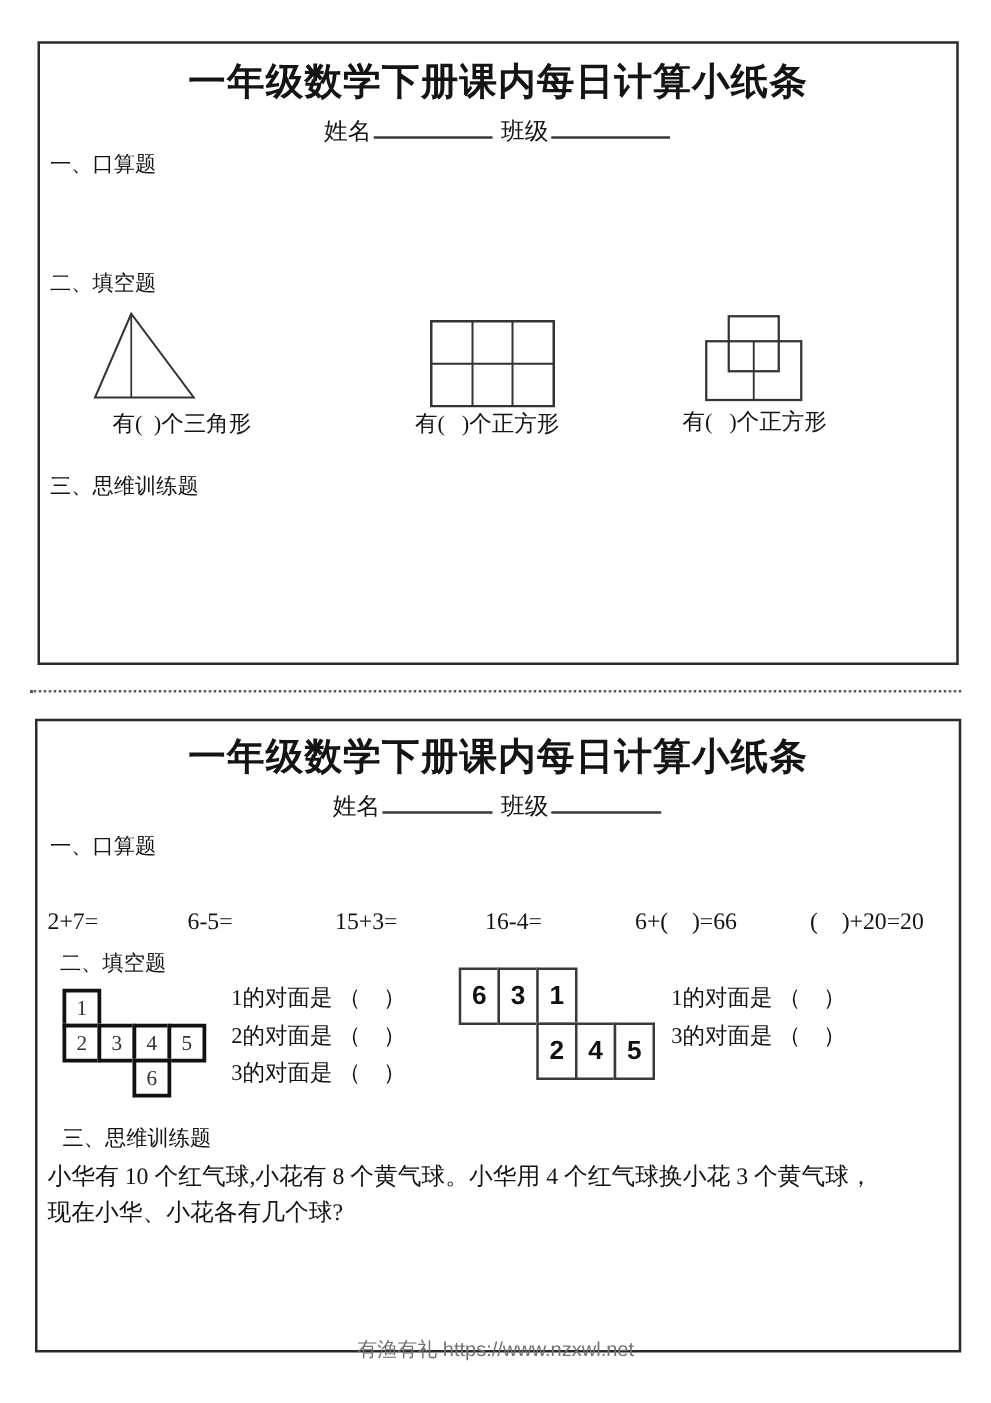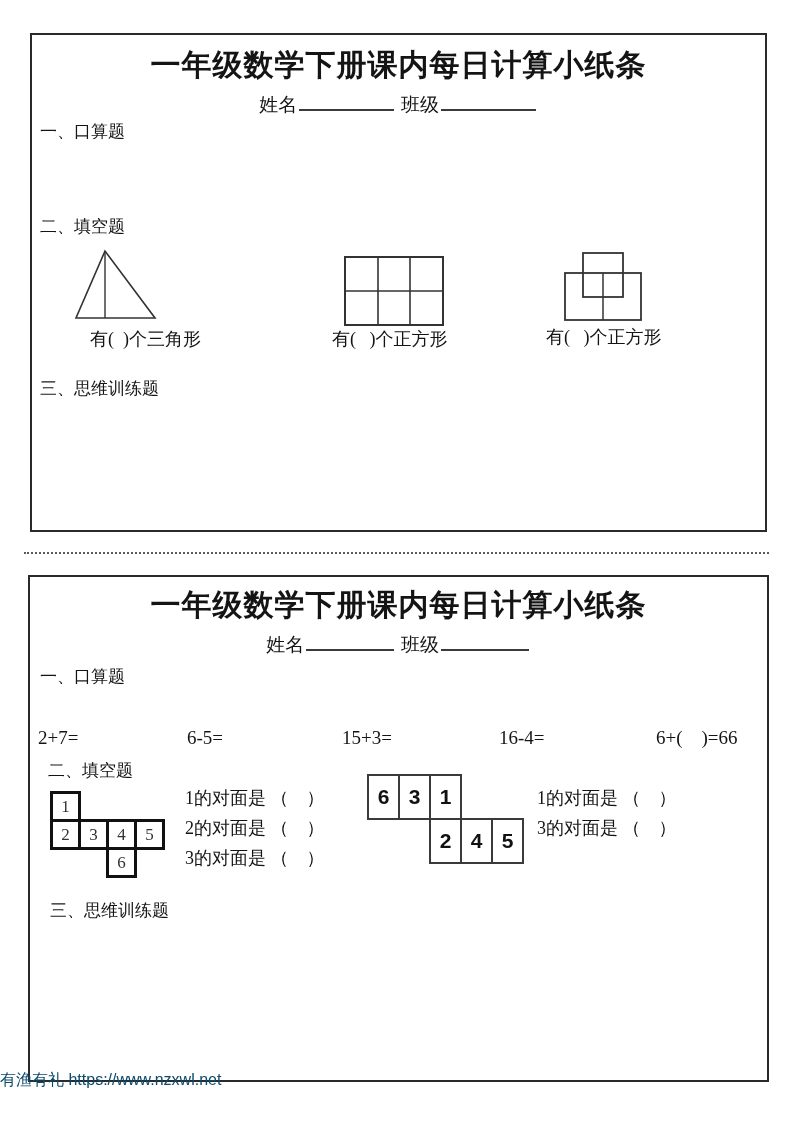--- a/index.html
+++ b/index.html
@@ -40,23 +40,23 @@
   }
   
   .net2-cell{
     position:absolute;width:33px;height:46px;border:2px solid #3a3a3a;box-sizing:border-box;
     display:flex;align-items:center;justify-content:center;
     font-family:"Liberation Sans","DejaVu Sans",sans-serif;
     font-weight:bold;font-size:21px;color:#111;background:#fff;
   }
   .q-lines{position:absolute;font-size:18px;line-height:30px;white-space:pre;}
   .footer{
-    position:absolute;left:0;right:0;top:1070px;
+    position:absolute;left:0;right:0;top:1070px;text-align:center;
     font-family:"Liberation Sans","DejaVu Sans",sans-serif;
-    font-size:16px;color:#0c4a6e;z-index:5;white-space:pre;
+    font-size:16px;color:#737373;z-index:5;white-space:pre;
   }
   svg{display:block;}
 </style>
 </head>
 <body>
 
 <div class="sheet" id="sheet1">
   <div class="title" style="top:10px;">一年级数学下册课内每日计算小纸条</div>
 
   <div class="nameline" style="top:55px;">
@@ -104,21 +104,21 @@
 <div class="sheet" id="sheet2">
   <div class="title" style="top:8px;">一年级数学下册课内每日计算小纸条</div>
 
   <div class="nameline" style="top:53px;">
     <span>姓名</span><span class="blank" style="width:88px;"></span>
     <span>班级</span><span class="blank" style="width:88px;"></span>
   </div>
 
   <div class="heading" style="left:10px;top:88px;">一、口算题</div>
 
-  <div class="calcrow" style="top:150px;grid-template-columns:112px 118px 120px 120px 140px auto;gap:37px;">
+  <div class="calcrow" style="top:150px;grid-template-columns:112px 118px 120px 120px 140px auto;">
     <span class="calc-cell">2+7=</span>
     <span class="calc-cell">6-5=</span>
     <span class="calc-cell">15+3=</span>
     <span class="calc-cell">16-4=</span>
     <span class="calc-cell">6+(    )=66</span>
     <span class="calc-cell">(    )+20=20</span>
   </div>
 
   <div class="heading" style="left:18px;top:182px;">二、填空题</div>
 
@@ -138,15 +138,16 @@
     <div class="net2-cell" style="left:31px;top:0;">3</div>
     <div class="net2-cell" style="left:62px;top:0;">1</div>
     <div class="net2-cell" style="left:62px;top:44px;">2</div>
     <div class="net2-cell" style="left:93px;top:44px;">4</div>
     <div class="net2-cell" style="left:124px;top:44px;">5</div>
   </div>
 
   <div class="q-lines" style="left:507px;top:206px;"><span>1的对面是 （    ）</span><br><span>3的对面是 （    ）</span></div>
 
   <div class="heading" style="left:20px;top:322px;">三、思维训练题</div>
+  <div class="para" style="top:350px;"><span>小华有 10 个红气球,小花有 8 个黄气球。小华用 4 个红气球换小花 3 个黄气球，</span><br><span>现在小华、小花各有几个球?</span></div>
 </div>
 
 <div class="footer">有渔有礼 https://www.nzxwl.net</div>
 
 </body></html>

